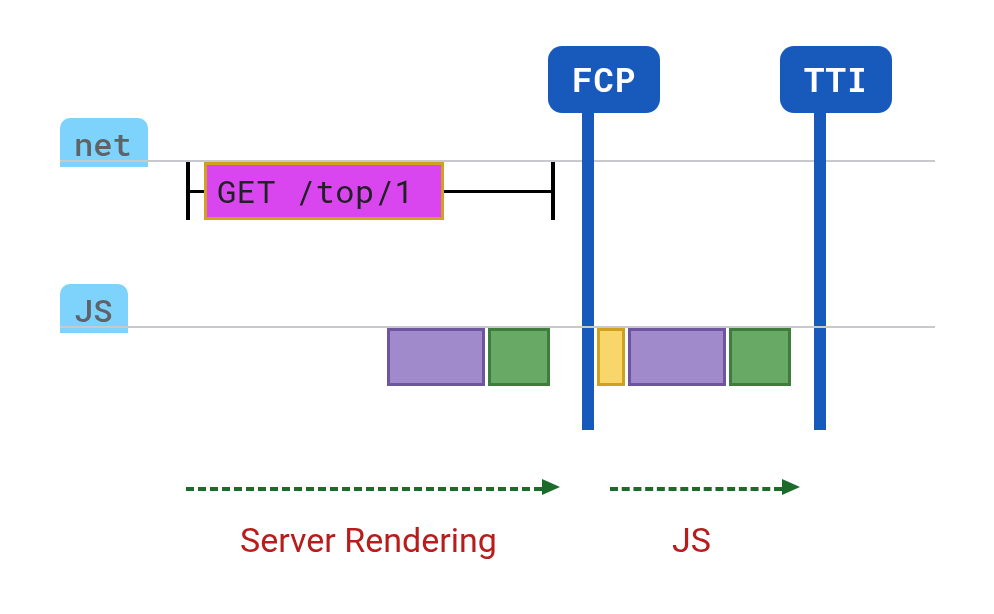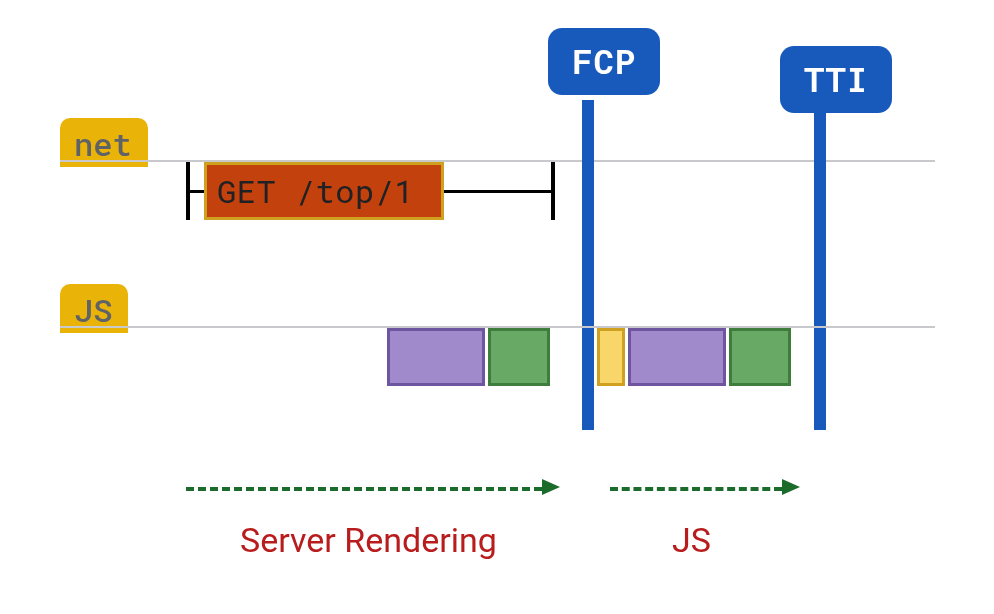--- a/index.html
+++ b/index.html
@@ -25,21 +25,21 @@
     font-weight: 700;
     font-size: 34px;
     letter-spacing: 1px;
     border-radius: 14px;
     padding: 10px 24px 12px 24px;
     font-family: "Roboto Mono", Menlo, Consolas, monospace;
   }
 
   
   .lane-label {
-    background: #eab308;
+    background: #7dd3fc;
     color: #5f6368;
     font-weight: 500;
     font-size: 32px;
     border-radius: 10px 10px 0 0;
     padding: 4px 16px 2px 14px;
     display: inline-block;
     font-family: "Roboto Mono", Menlo, Consolas, monospace;
   }
 
   .timeline-rule {
@@ -57,21 +57,21 @@
     width: 4px;
     background: #000000;
     height: 58px;
   }
   .cap-line {
     height: 3px;
     background: #000000;
   }
 
   .req-box {
-    background: #c2410c;
+    background: #d946ef;
     border: 3px solid #d0a01f;
     font-family: "Roboto Mono", Menlo, Consolas, monospace;
     font-size: 32px;
     color: #202124;
     letter-spacing: 0.5px;
   }
 
   .block {
     border-width: 3px;
     border-style: solid;
@@ -96,21 +96,21 @@
     color: #b91c1c;
     font-size: 34px;
     font-family: "Roboto", Arial, sans-serif;
   }
 </style>
 </head>
 <body>
 
 <div class="stage">
 
-  <div class="abs pill" style="left:548px; top:28px;">FCP</div>
+  <div class="abs pill" style="left:548px; top:46px;">FCP</div>
 
   <div class="abs pill" style="left:780px; top:46px;">TTI</div>
 
   <div class="abs lane-label" style="left:60px; top:118px;">net</div>
   <div class="abs timeline-rule" style="left:60px; top:160px; width:875px;"></div>
 
   <div class="abs cap" style="left:186px; top:162px;"></div>
   <div class="abs cap" style="left:551px; top:162px;"></div>
   <div class="abs cap-line" style="left:190px; top:190px; width:362px;"></div>
   <div class="abs req-box" style="left:204px; top:162px; width:224px; height:52px; line-height:52px; padding-left:10px;">GET /top/1</div>

